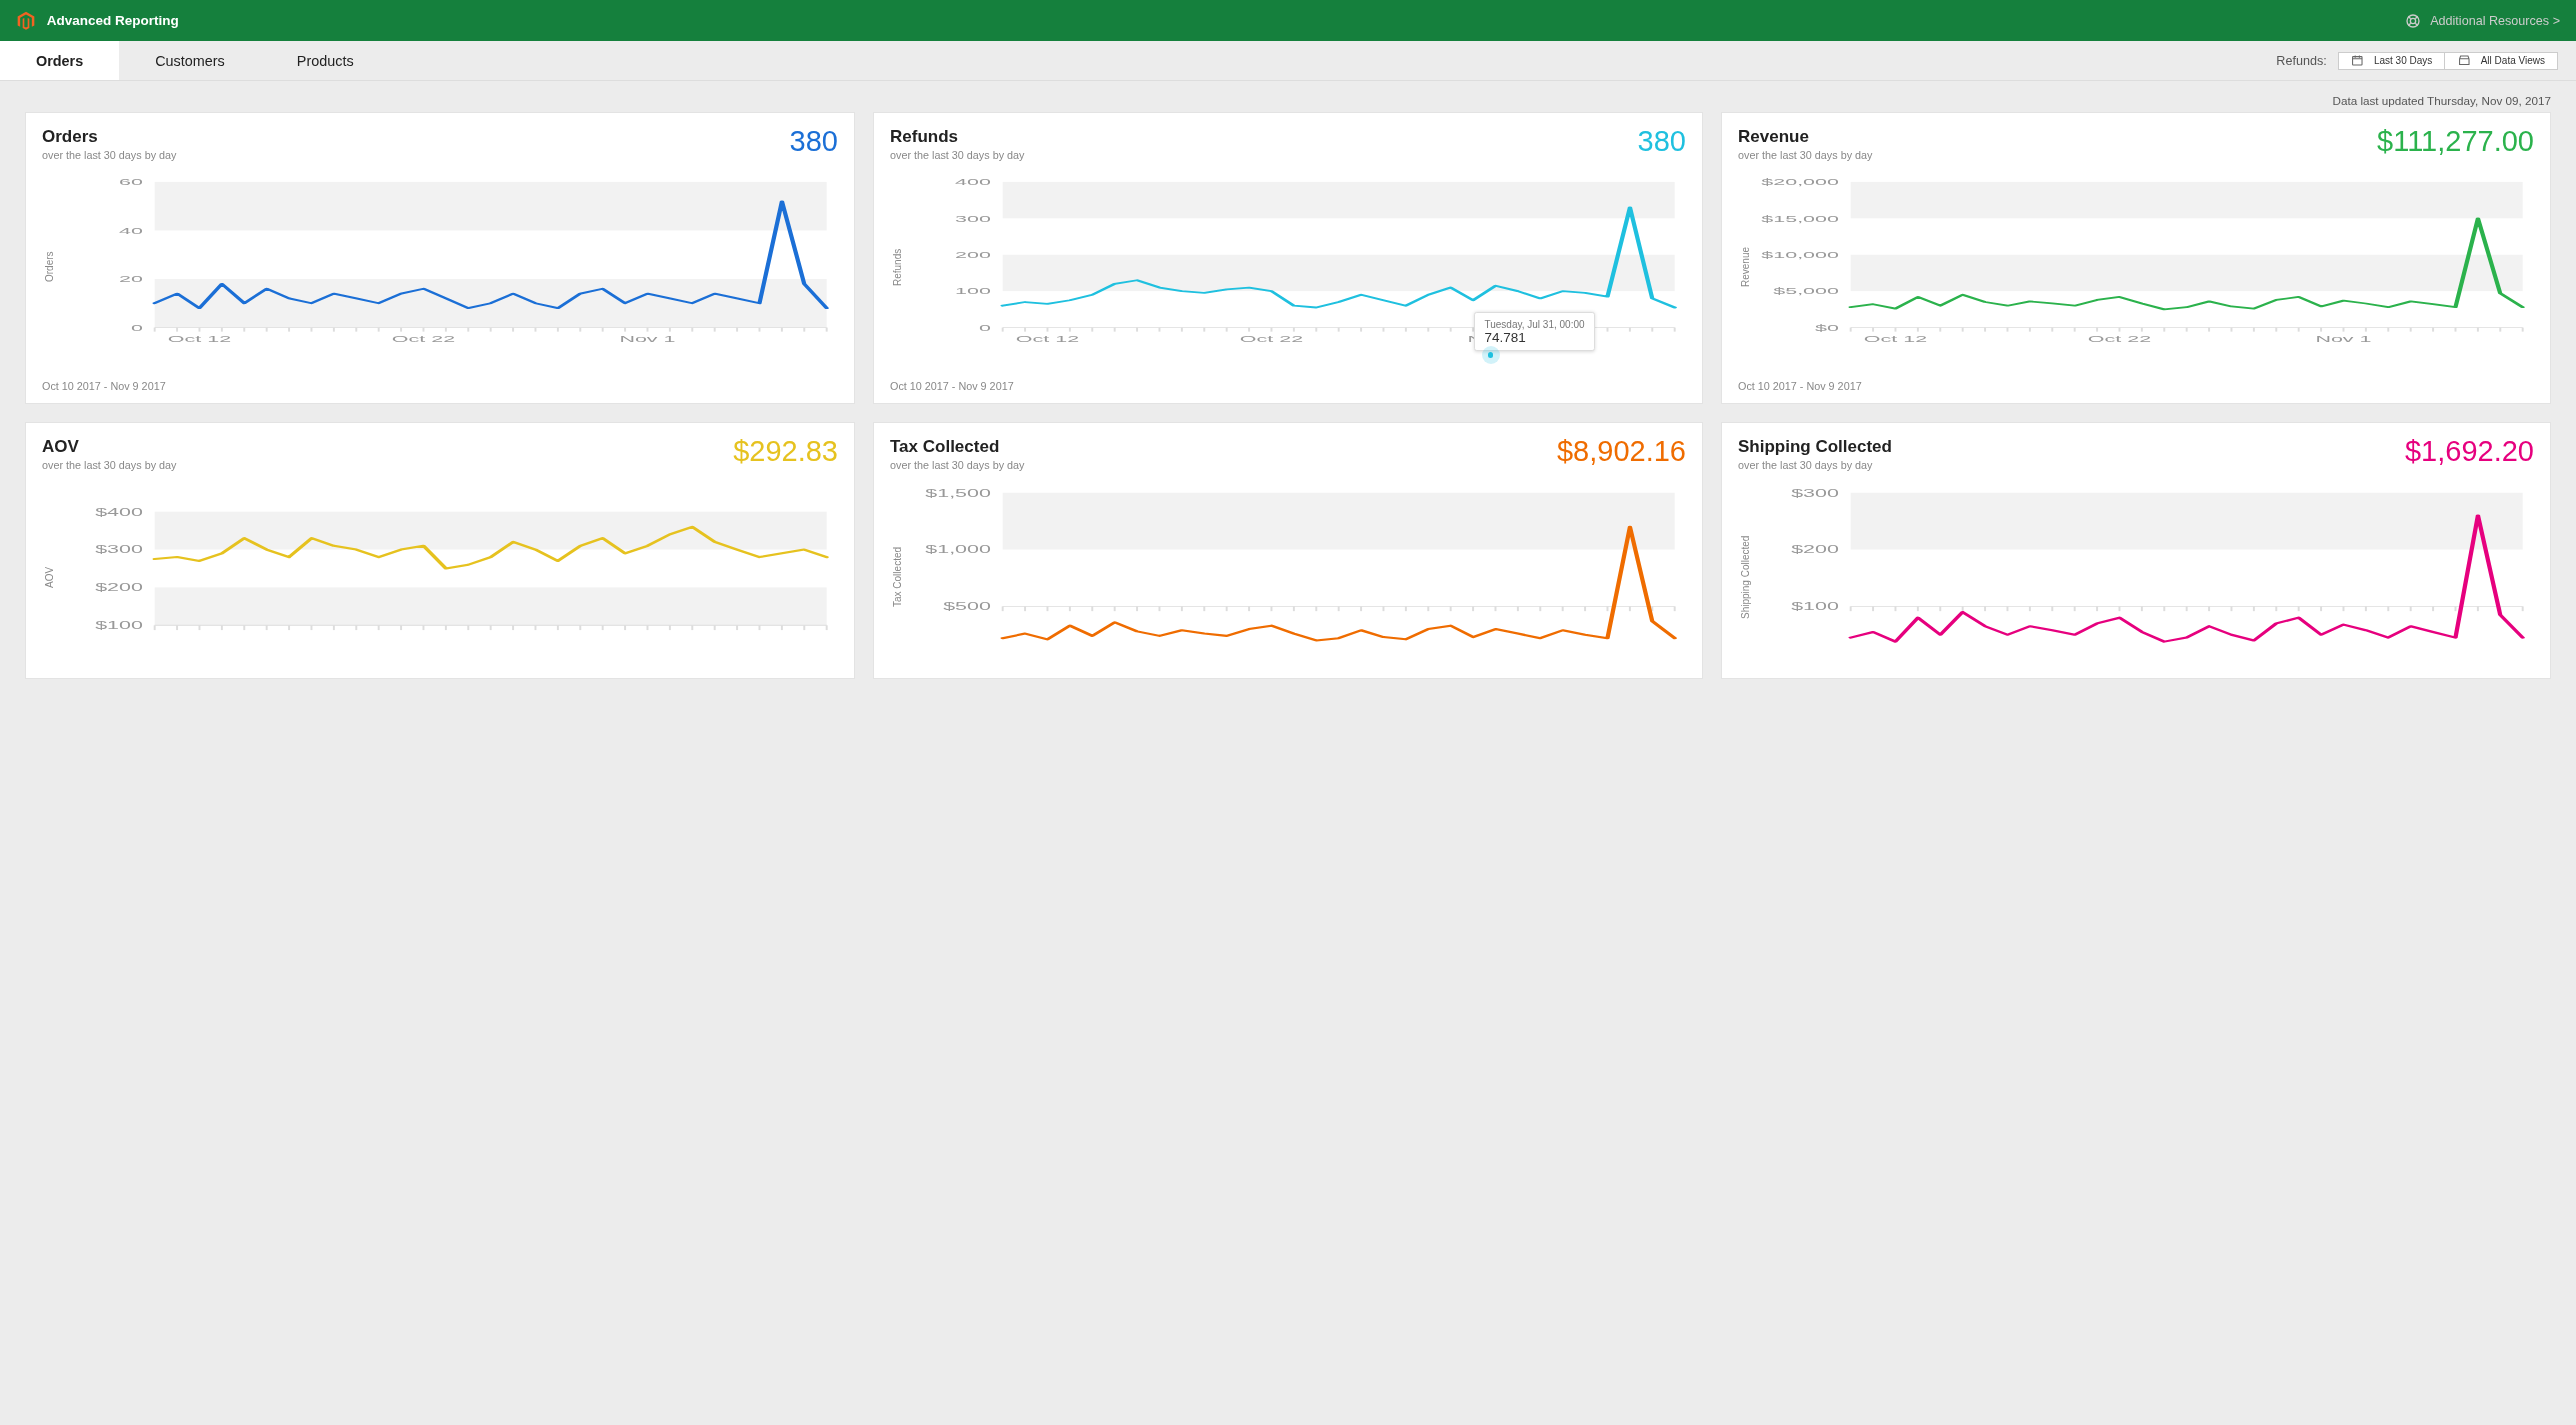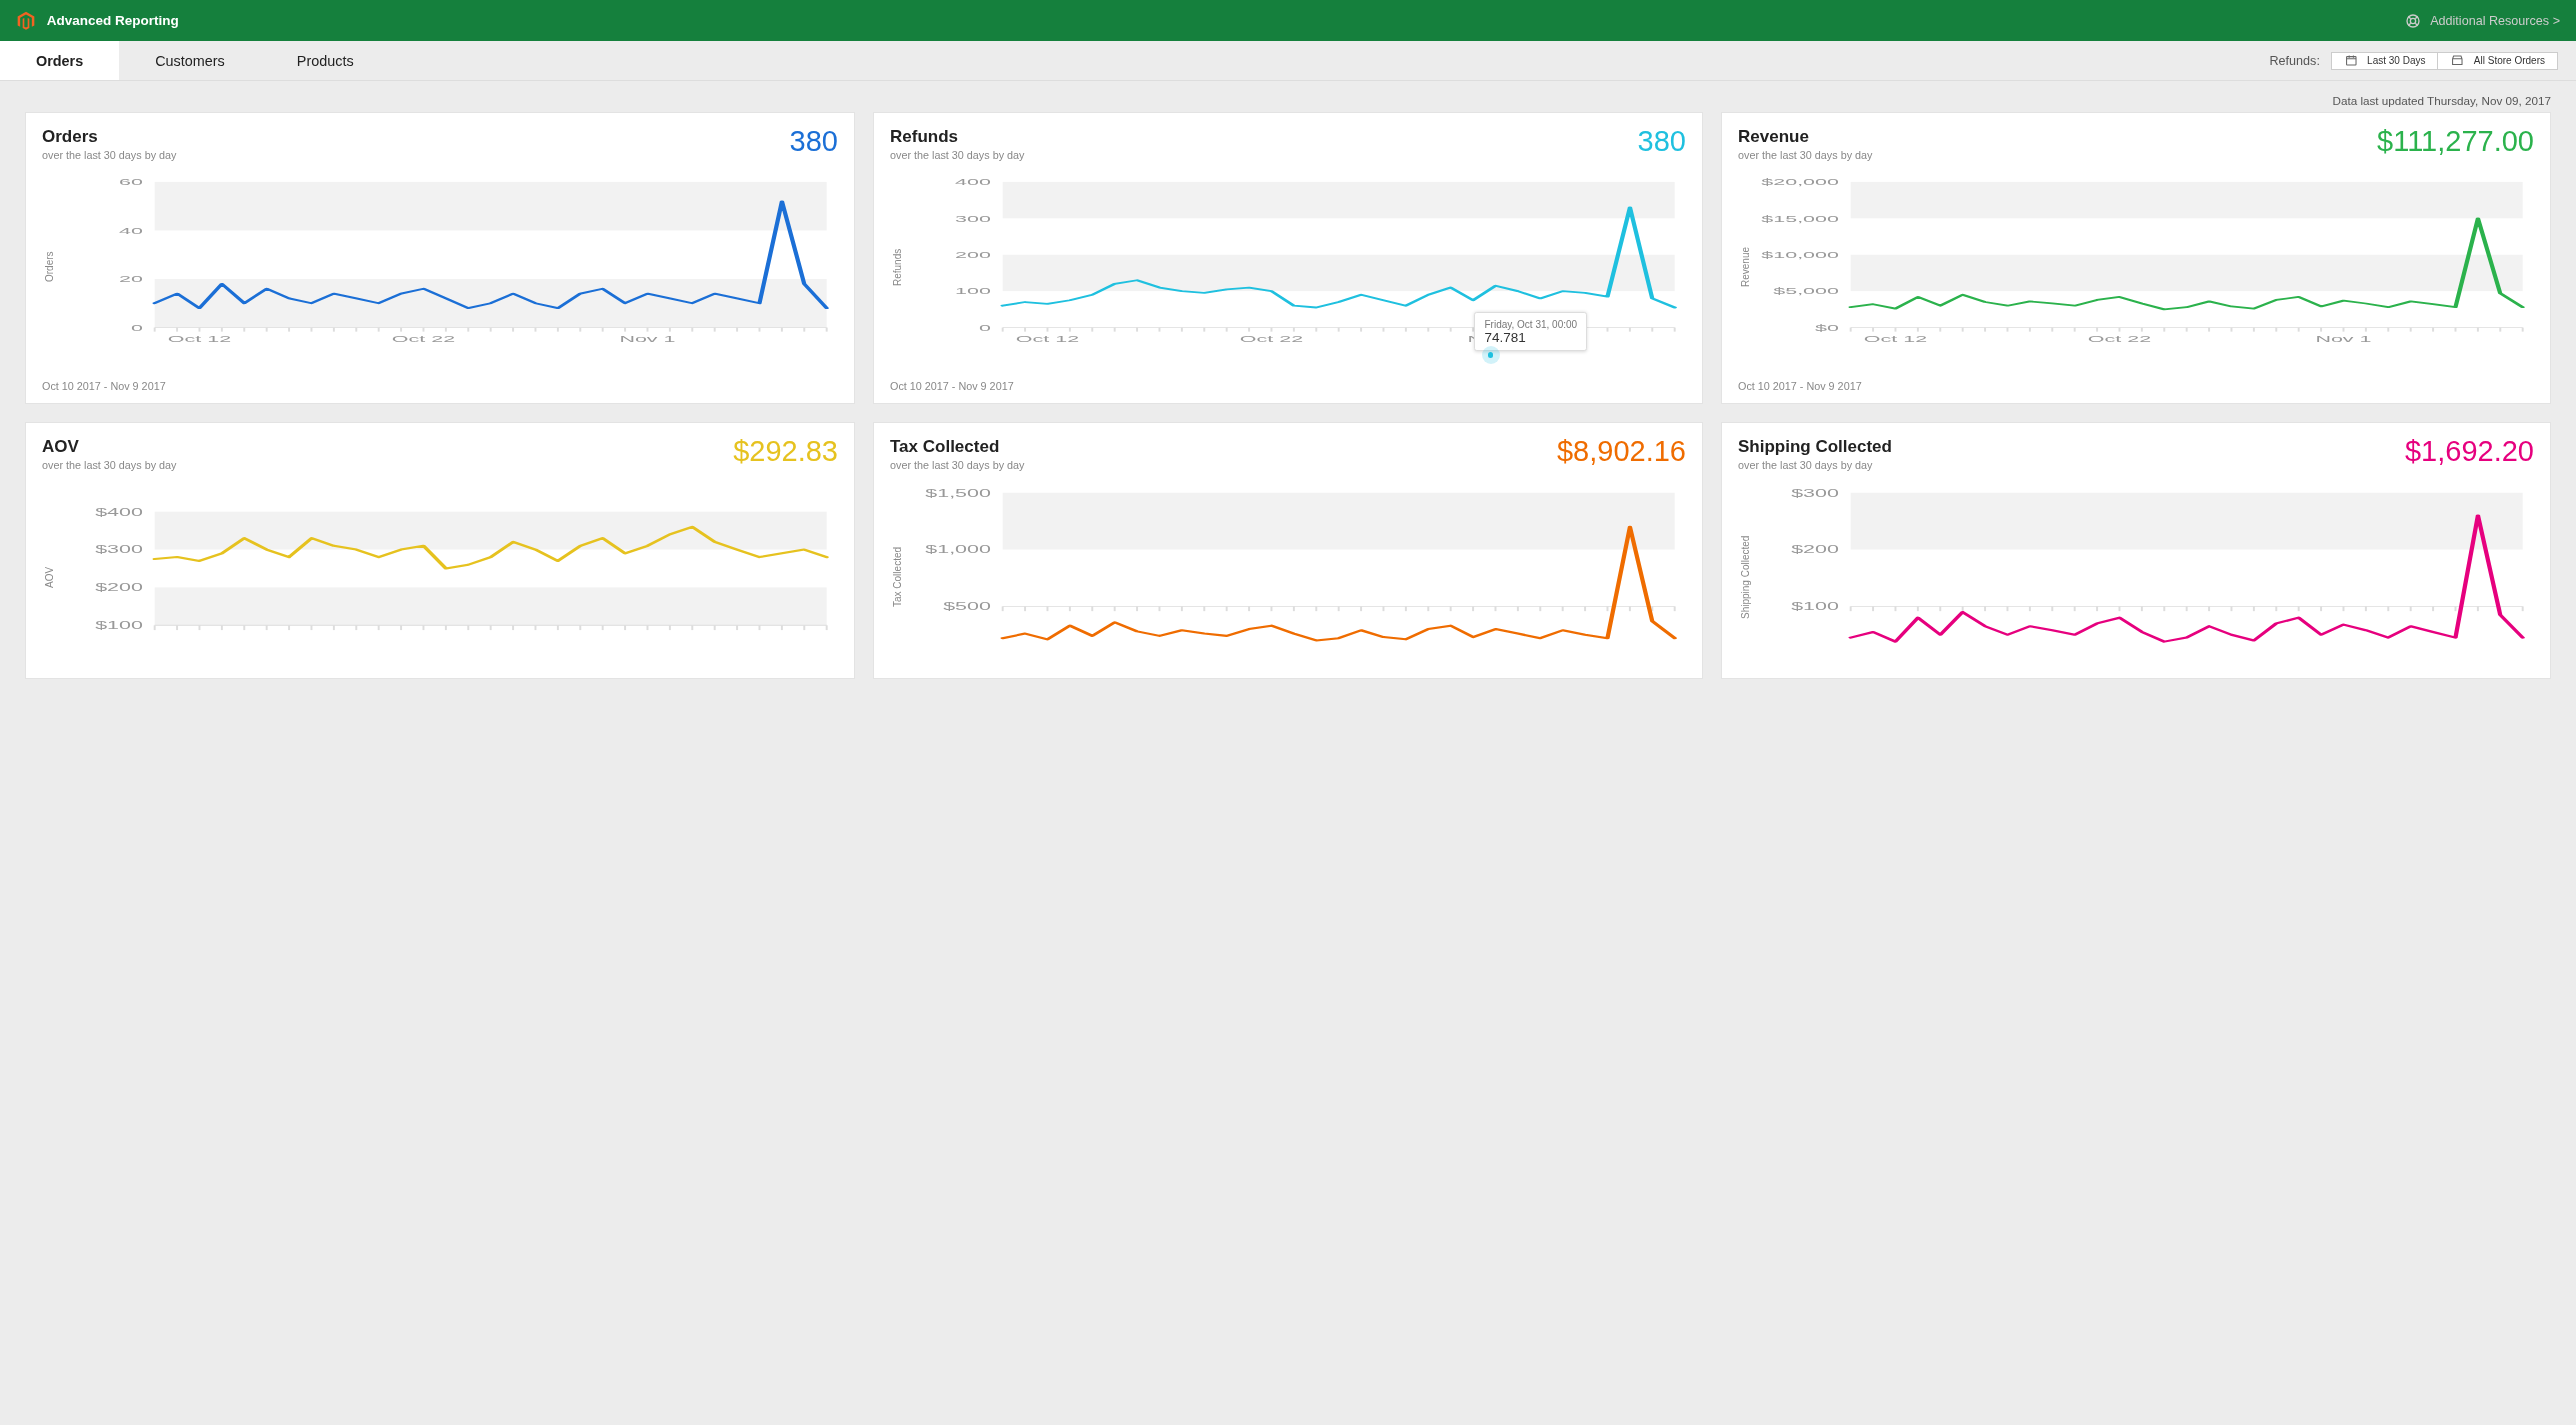--- a/index.html
+++ b/index.html
@@ -123,21 +123,21 @@
             </svg>
         </span>
         <span>Last 30 Days</span>
       </div>
       <div class="filter-btn">
         <span class="filter-icon">
           <svg viewBox="0 0 24 24" width="12.6" height="12.6" fill="none" stroke="#666" stroke-width="2">
               <path d="M3 9l2-5h14l2 5M3 9v11h18V9M3 9h18"></path>
             </svg>
         </span>
-        <span>All Store Orders</span>
+        <span>All Data Views</span>
       </div>
     </div>
   </div>
 </div>
 
 <div class="updated">Data last updated Thursday, Nov 09, 2017</div>
 
 <div class="grid" id="cards-grid">
     <div class="card">
     <div class="card-head">
@@ -250,21 +250,21 @@
             <line class="tick-line" x1="371.06666666666666" y1="184" x2="371.06666666666666" y2="189"></line>
             <line class="tick-line" x1="382.53333333333336" y1="184" x2="382.53333333333336" y2="189"></line>
             <line class="tick-line" x1="394" y1="184" x2="394" y2="189"></line>
             <text class="tick-label" x="72.93333333333334" y="202" text-anchor="middle">Oct 12</text>
             <text class="tick-label" x="187.6" y="202" text-anchor="middle">Oct 22</text>
             <text class="tick-label" x="302.26666666666665" y="202" text-anchor="middle">Nov 1</text>
             <path d="M50.0 157.3 L61.5 152.8 L72.9 155.1 L84.4 150.6 L95.9 143.9 L107.3 130.6 L118.8 126.2 L130.3 135.1 L141.7 139.5 L153.2 141.7 L164.7 137.3 L176.1 135.1 L187.6 139.5 L199.1 157.3 L210.5 159.5 L222.0 152.8 L233.5 143.9 L244.9 150.6 L256.4 157.3 L267.9 143.9 L279.3 135.1 L290.8 150.6 L302.3 132.8 L313.7 139.5 L325.2 148.4 L336.7 139.5 L348.1 141.7 L359.6 146.2 L371.1 37.2 L382.5 148.4 L394.0 159.5 " fill="none" stroke="#1fc0df" stroke-width="2.2" stroke-linejoin="round" stroke-linecap="round"></path>
           </svg>
 
       <div class="tooltip-box" style="left:calc(72.69999999999999% + 1.8px); top:135px;">
-        <div class="tooltip-date">Friday, Oct 31, 00:00</div>
+        <div class="tooltip-date">Tuesday, Jul 31, 00:00</div>
         <div class="tooltip-val">74.781</div>
       </div>
       <div style="position:absolute; left:calc(72.69999999999999% + 9px); top:169px; width:18px;height:18px;border-radius:50%;background:#1fc0df33;"></div>
       <div style="position:absolute; left:calc(72.69999999999999% + 15.3px); top:175px; width:5.4px;height:5.4px;border-radius:50%;background:#1fc0df;"></div>
       </div>
     </div>
     <div class="x-caption">Oct 10 2017 - Nov 9 2017</div>
   </div>
     <div class="card">
     <div class="card-head">

